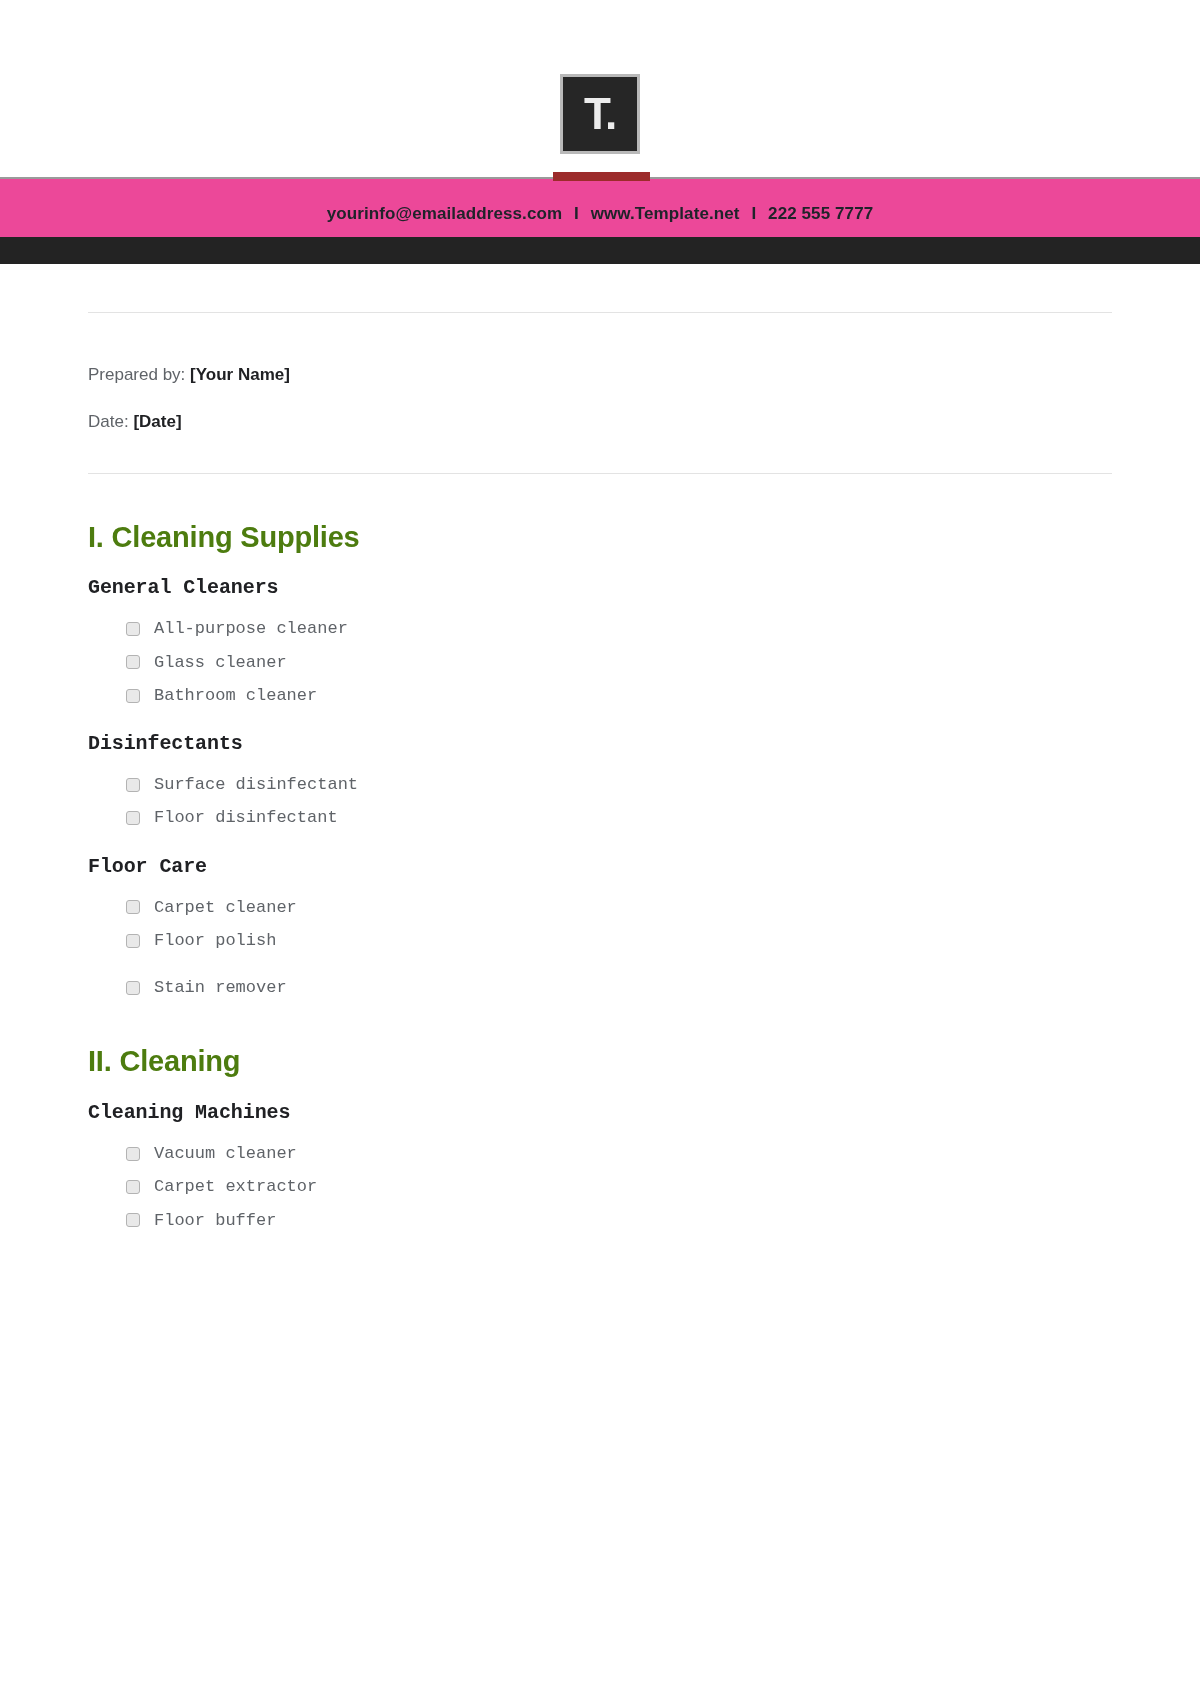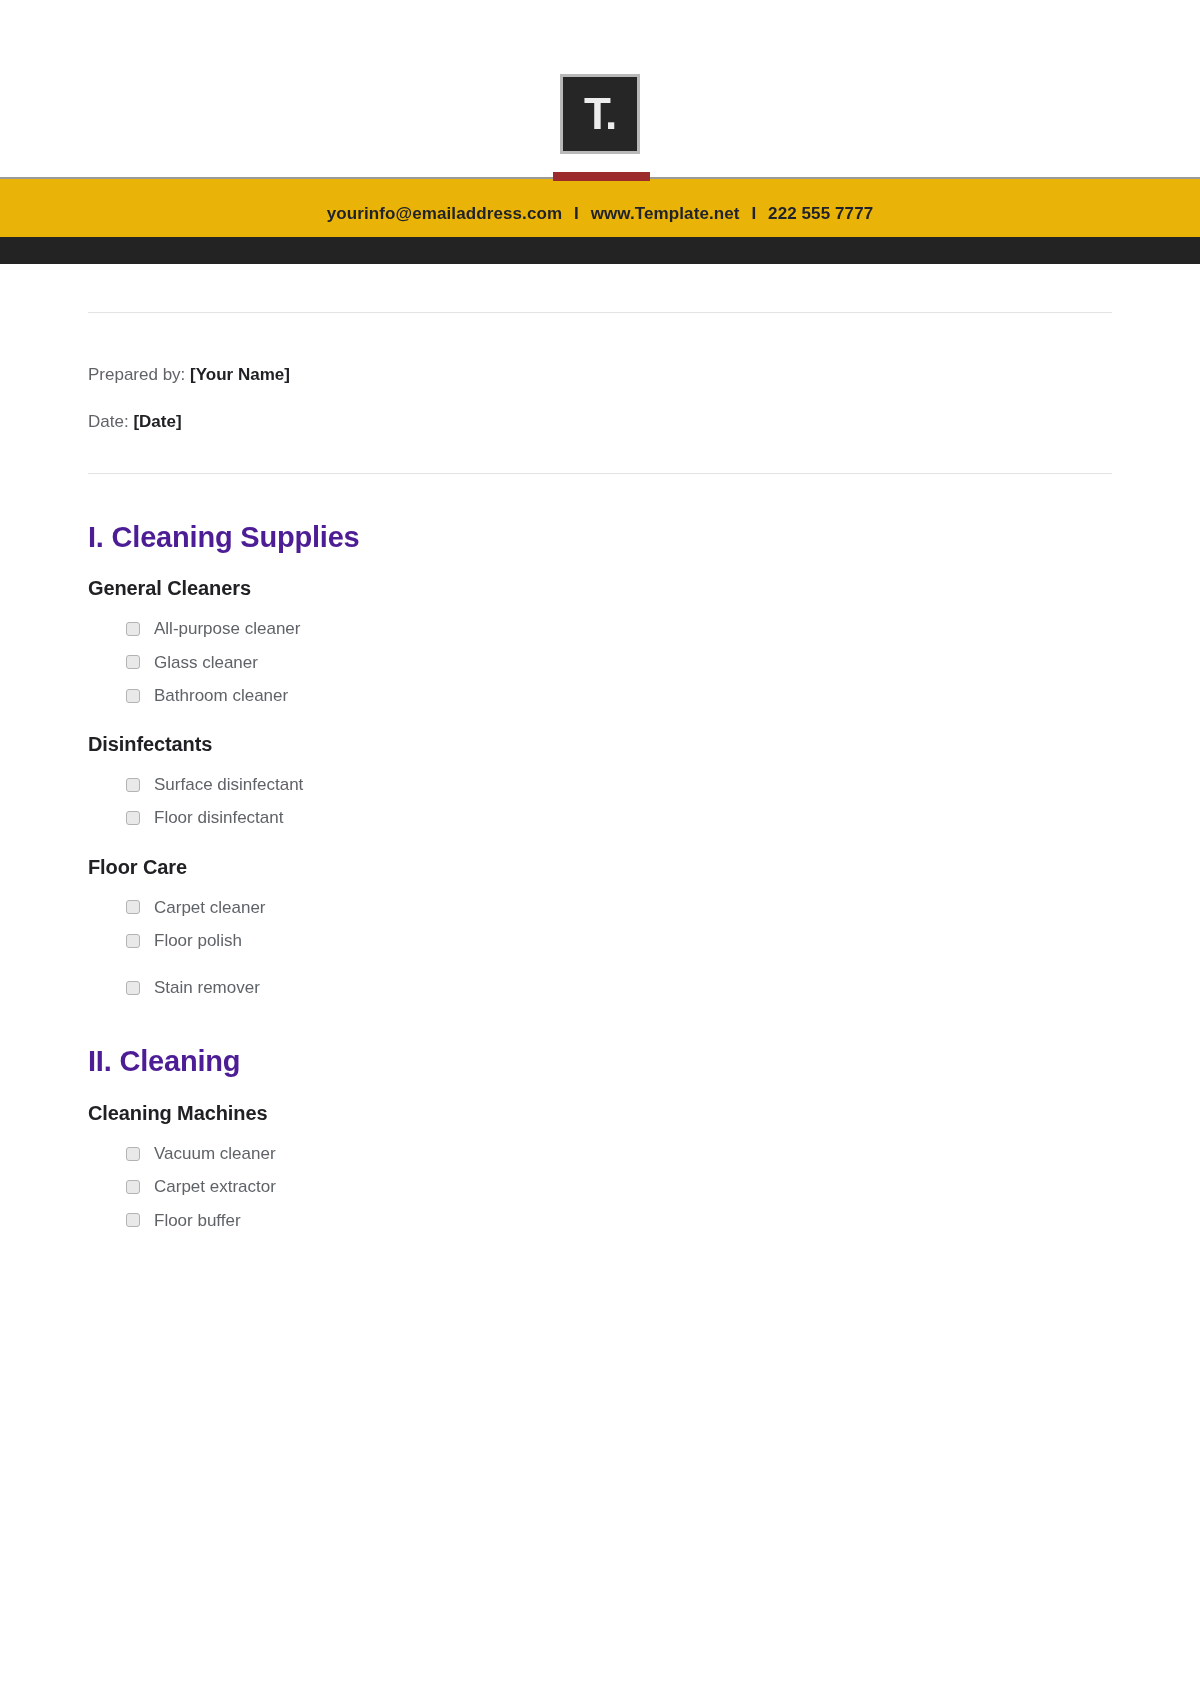--- a/index.html
+++ b/index.html
@@ -66,21 +66,21 @@
     height: 9px;
     background: #9c2b2b;
     z-index: 3;
   }
   .contact-band {
     position: absolute;
     left: 0;
     right: 0;
     top: 179px;
     height: 70px;
-    background: #eab308;
+    background: #ec4899;
     display: flex;
     align-items: center;
     justify-content: center;
   }
   .contact-text {
     font-size: 17px;
     font-weight: bold;
     color: #20232a;
     letter-spacing: 0.1px;
     white-space: nowrap;
@@ -134,27 +134,28 @@
     background: #e3e3e3;
     margin-top: 39px;
   }
 
   .section {
     margin-top: 46px;
   }
   .section-title {
     font-size: 29px;
     font-weight: bold;
-    color: #4c1d95;
+    color: #4d7c0f;
     letter-spacing: -0.2px;
     margin: 16px 0 22px 0;
     line-height: 1.2;
   }
   .group {
     margin-bottom: 26px;
+    font-family: Liberation Mono, monospace;
   }
   .group:last-child { margin-bottom: 0; }
   .group-title {
     font-size: 20px;
     font-weight: bold;
     color: #202124;
     margin: 0 0 18px 0;
     letter-spacing: -0.1px;
     line-height: 1.2;
   }

